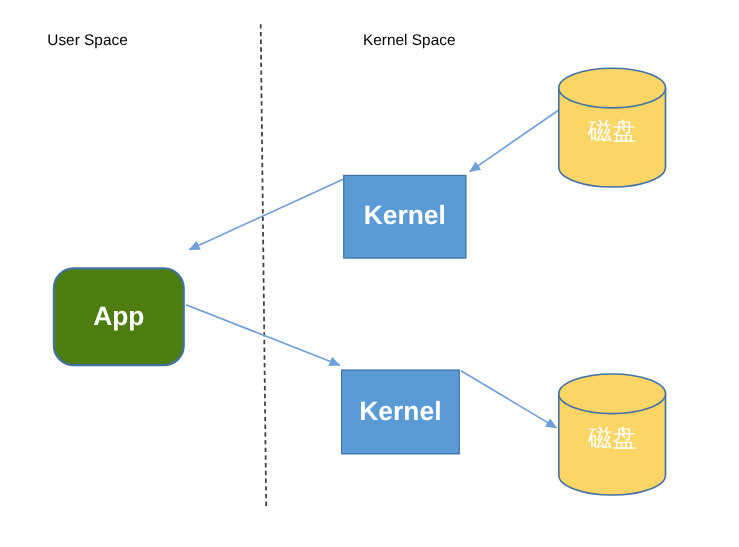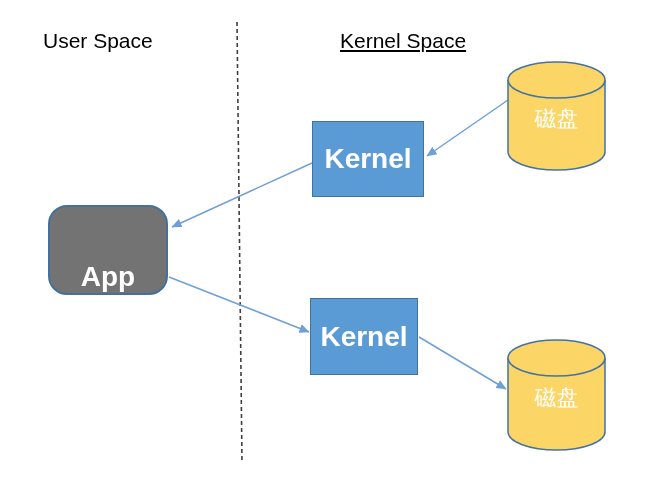--- a/index.html
+++ b/index.html
@@ -11,36 +11,37 @@
     overflow: hidden;
     font-family: "Liberation Sans", sans-serif;
   }
   .layer {
     position: absolute;
     left: 0; top: 0;
     width: 672px; height: 497px;
   }
   .space-label {
     position: absolute;
-    font-size: 21px;
+    font-size: 14px;
     line-height: 1.2;
     color: #000000;
     white-space: nowrap;
   }
   .space-label.user   { left: 43px;  top: 28px; }
-  .space-label.kernel { left: 340px; top: 28px; text-decoration: underline; }
+  .space-label.kernel { left: 330px; top: 28px; }
   .node {
     position: absolute;
     display: flex;
     align-items: center;
     justify-content: center;
     color: #ffffff;
-    font-size: 28px;
+    font-size: 24px;
     font-weight: 600;
     box-sizing: border-box;
+    margin-top: 38px;
   }
   .node.app {
     left: 48px; top: 205px;
     width: 120px; height: 90px;
     background: #ff0000;
     border: 2px solid #41719c;
     border-radius: 19px;
   }
   .node.kernel-top {
     left: 312px; top: 121px;
@@ -94,21 +95,21 @@
 
     <g>
       <path d="M508,358 L508,432 A48.5,18 0 0 0 605,432 L605,358" fill="#fbd666" stroke="#4472a4" stroke-width="1.5" style="fill: rgb(251, 214, 102); stroke: rgb(68, 114, 164);"></path>
       <ellipse cx="556.5" cy="358" rx="48.5" ry="18" fill="#fbd666" stroke="#4472a4" stroke-width="1.5" style="fill: rgb(251, 214, 102); stroke: rgb(68, 114, 164);"></ellipse>
     </g>
   </svg>
 
   <div class="space-label user" style="color: rgb(0, 0, 0);">User Space</div>
   <div class="space-label kernel" style="color: rgb(0, 0, 0);">Kernel Space</div>
 
-  <div class="node app" style="background-color: #737373; border-color: rgb(65, 113, 156); color: rgb(255, 255, 255); align-items: flex-end;">
+  <div class="node app" style="background-color: #4d7c0f; border-color: rgb(65, 113, 156); color: rgb(255, 255, 255);">
     <span>App</span>
   </div>
 
   <div class="node kernel-top" style="background-color: rgb(91, 155, 213); border-color: rgb(65, 113, 156); color: rgb(255, 255, 255);">
     <span>Kernel</span>
   </div>
 
   <div class="node kernel-bottom" style="background-color: rgb(91, 155, 213); border-color: rgb(65, 113, 156); color: rgb(255, 255, 255);">
     <span>Kernel</span>
   </div>

